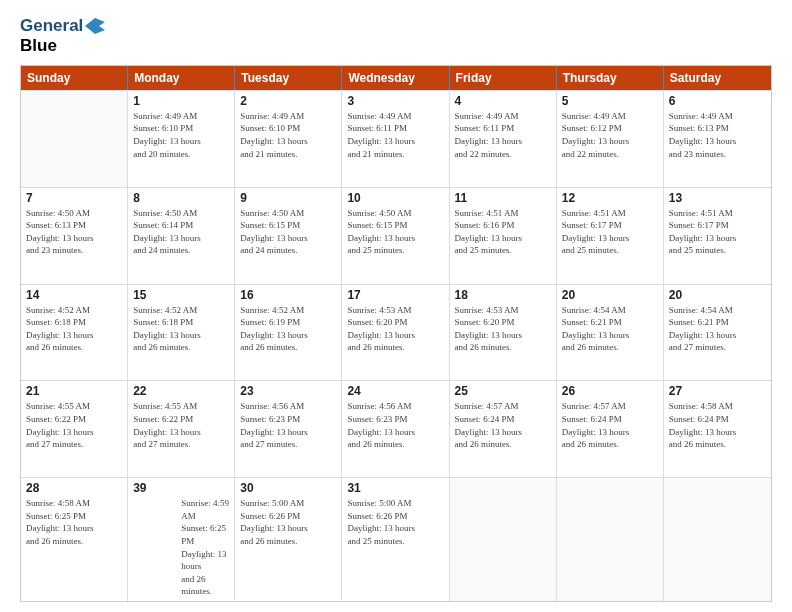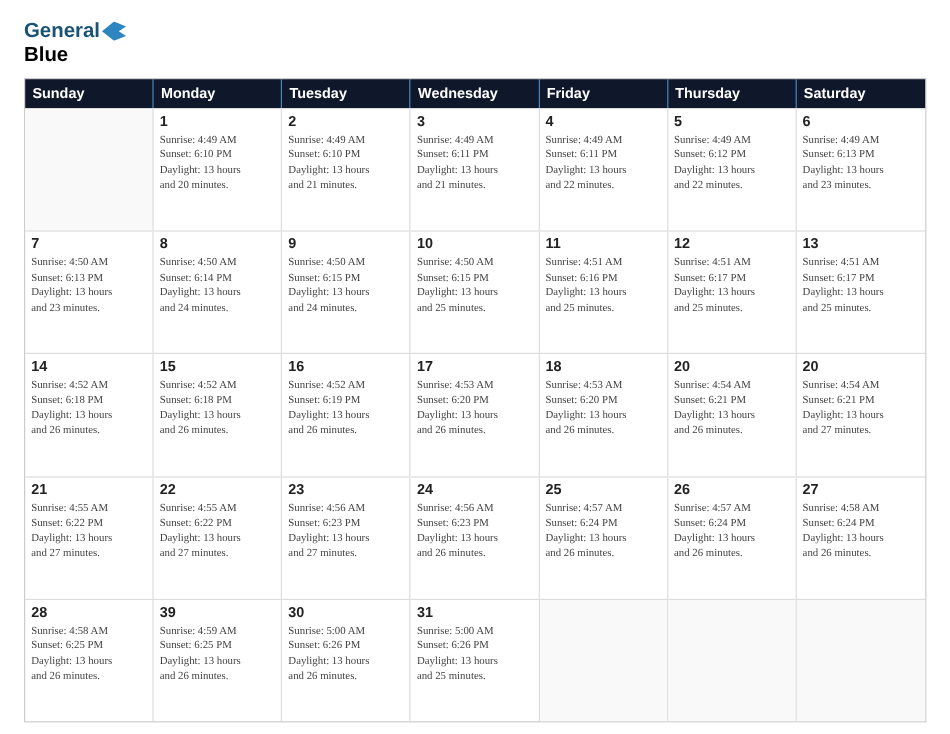--- a/index.html
+++ b/index.html
@@ -42,21 +42,21 @@
     }
     .calendar {
       flex: 1;
       display: flex;
       flex-direction: column;
       border: 1px solid #ccc;
     }
     .cal-header {
       display: grid;
       grid-template-columns: repeat(7, 1fr);
-      background: #0f172a;
+      background: #c2410c;
     }
     .cal-header-cell {
       color: #fff;
       font-size: 12px;
       font-weight: bold;
       padding: 5px 6px;
       border-right: 1px solid #4a87bd;
       text-align: left;
     }
     .cal-header-cell:last-child { border-right: none; }
@@ -330,21 +330,21 @@
         <div class="cal-row">
           <div class="cal-cell">
             <span class="day-num">28</span>
             <div class="day-detail" style="white-space: pre-line;">Sunrise: 4:58 AM
 Sunset: 6:25 PM
 Daylight: 13 hours
 and 26 minutes.</div>
           </div>
           <div class="cal-cell">
             <span class="day-num">39</span>
-            <div class="day-detail" style="white-space: pre-line;">Sunrise: 4:59 AM
+            <div class="day-detail" style="white-space: pre-line; margin-left: 48px;">Sunrise: 4:59 AM
 Sunset: 6:25 PM
 Daylight: 13 hours
 and 26 minutes.</div>
           </div>
           <div class="cal-cell">
             <span class="day-num">30</span>
             <div class="day-detail" style="white-space: pre-line;">Sunrise: 5:00 AM
 Sunset: 6:26 PM
 Daylight: 13 hours
 and 26 minutes.</div>

